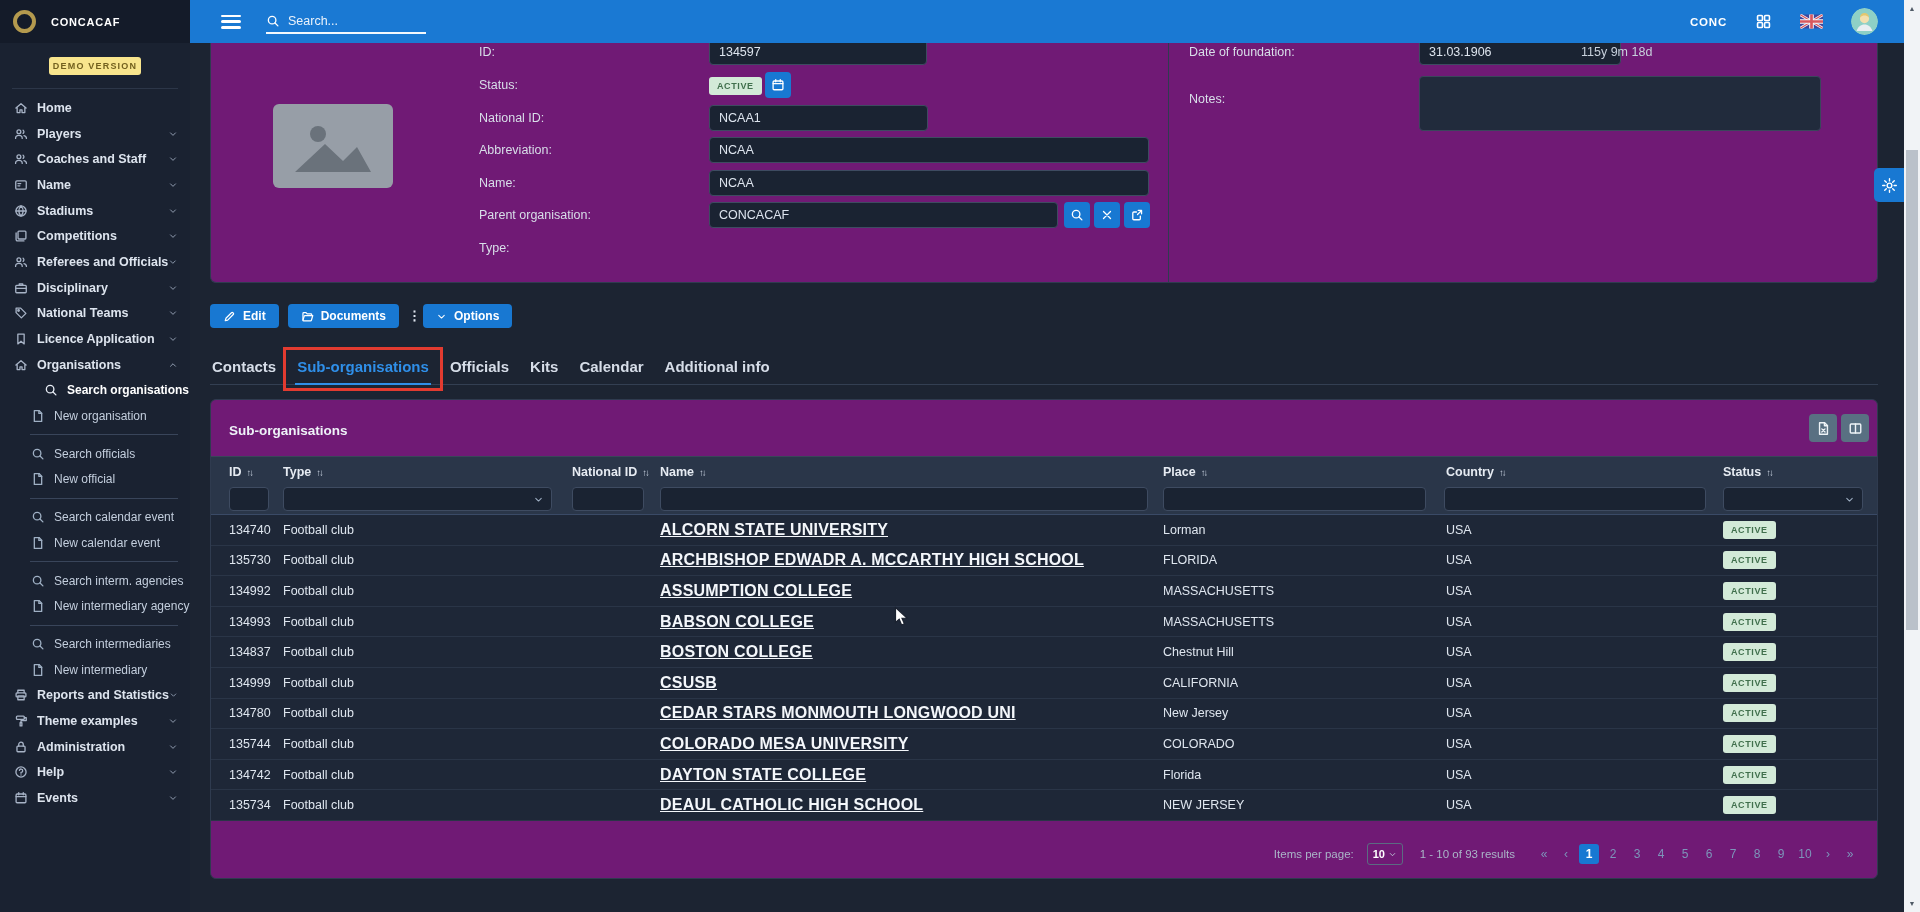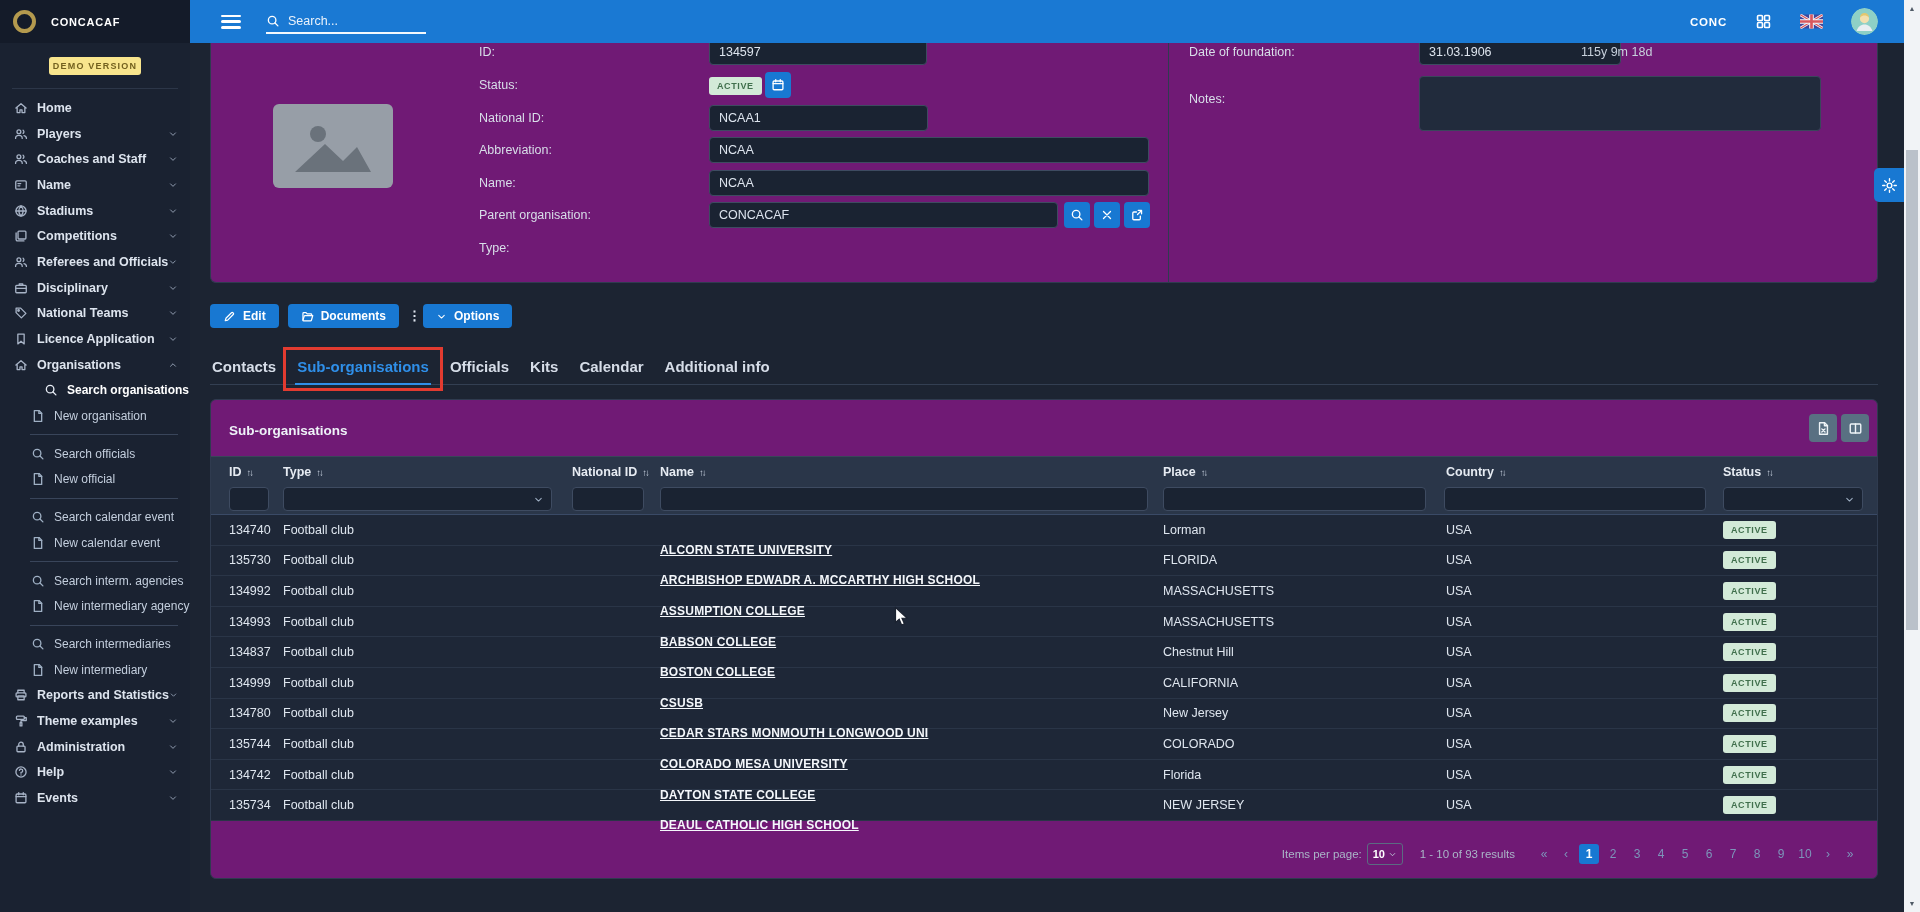--- a/index.html
+++ b/index.html
@@ -99,25 +99,25 @@
   .fsel { display:flex; align-items:center; justify-content:flex-end; cursor:pointer; }
   .fsel svg { width:11px; height:11px; color:#9fb0c4; }
   .f-fid{left:18px;width:40px} .f-ftype{left:72px;width:269px} .f-fnid{left:361px;width:72px}
   .f-fname{left:449px;width:488px} .f-fplace{left:952px;width:263px} .f-fcountry{left:1233px;width:262px}
   .f-fstatus{left:1512px;width:140px}
 
   .tbody { position:absolute; left:0; top:115px; width:100%; background:#1e2737; }
   .tr { position:relative; height:30.6px; border-bottom:1px solid #2a3547; }
   .td { position:absolute; top:50%; transform:translateY(-50%); font-size:12.5px; color:#dfe6ef; white-space:nowrap; }
   .c-id{left:18px} .c-type{left:72px} .c-nid{left:361px} .c-place{left:952px} .c-country{left:1235px}
-  .c-name{left:449px; font-weight:700; color:#f4f7fb; text-decoration:underline; font-size:12px; letter-spacing:.2px; cursor:pointer;margin-top:20px;}
+  .c-name{left:449px; font-weight:700; color:#f4f7fb; text-decoration:underline; font-size:16px; letter-spacing:.2px; cursor:pointer;}
   .c-status{left:1512px; position:absolute; top:50%; transform:translateY(-50%);}
 
   .pager { position:absolute; right:16px; bottom:13px; display:flex; align-items:center; font-size:11.5px; color:#aab6c8; }
-  .pp-label { margin-right:5px; }
+  .pp-label { margin-right:13px; }
   .pp-select { width:36px; height:22px; border:1px solid #5b6b82; border-radius:3px; display:flex; align-items:center;
     justify-content:center; gap:3px; color:#fff; font-weight:700; font-size:11px; margin-right:17px; cursor:pointer; }
   .pp-select svg { width:9px; height:9px; color:#c3cedd; }
   .pp-summary { margin-right:18px; }
   .pnav { width:22px; height:20px; display:flex; align-items:center; justify-content:center; color:#7d95ba; font-size:12px; cursor:pointer; }
   .pages { display:flex; }
   .page { width:20px; height:20px; margin:0 2px; display:flex; align-items:center; justify-content:center;
     color:#7d95ba; font-size:12px; border-radius:3px; cursor:pointer; }
   .page.active { background:var(--c-button,#1878d2); color:#fff; font-weight:700; }
 

